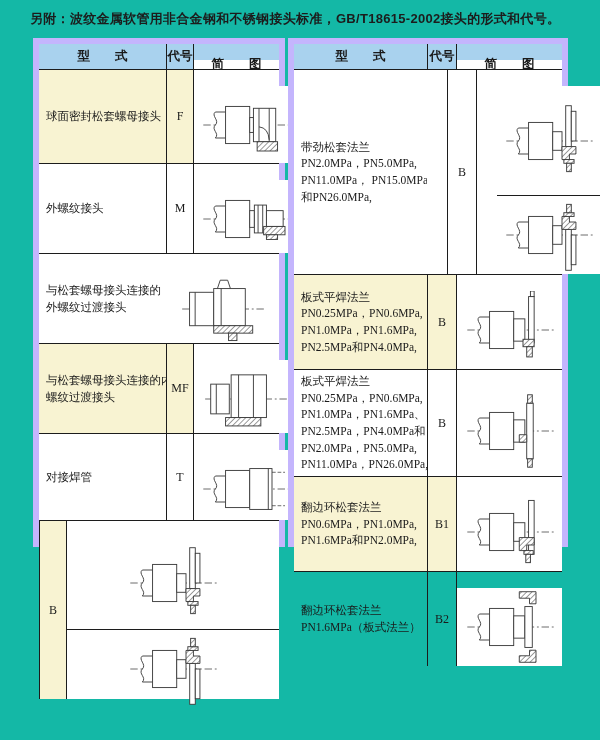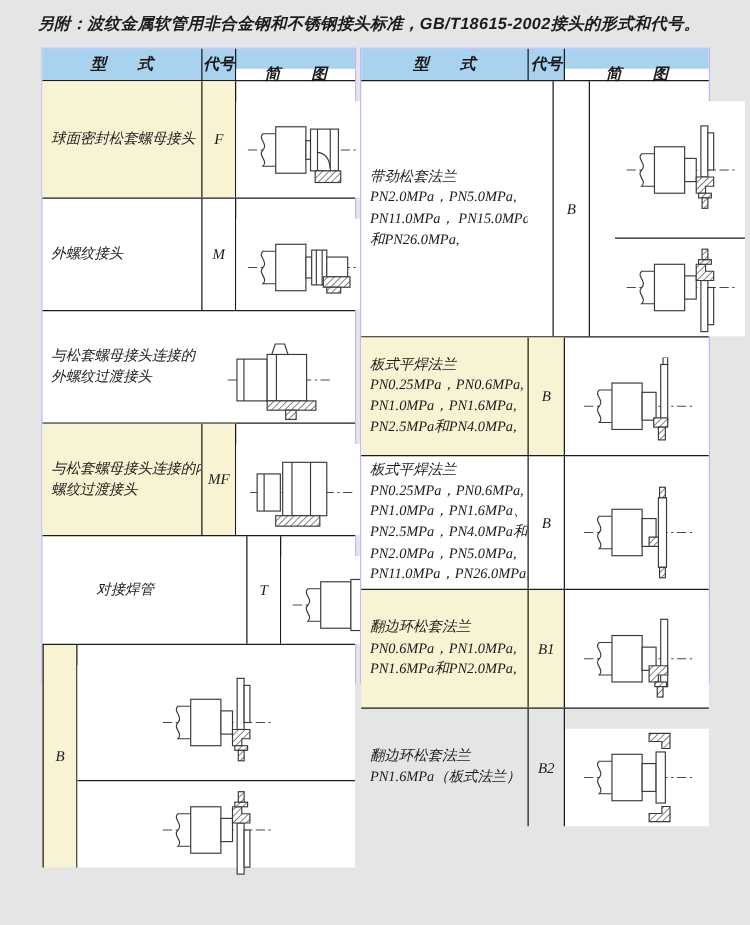--- a/index.html
+++ b/index.html
@@ -1,38 +1,37 @@
 <!DOCTYPE html>
 <html><head>
 <meta charset="utf-8">
 <style>
   * { box-sizing: border-box; margin: 0; padding: 0; }
   html,body { background:#fdfdf9; }
   .page {
     position: relative;
     width: 600px; height: 740px;
-    background: #e5e5e5;
+    background: #14b8a6;
     font-family: "Liberation Serif", "DejaVu Serif", serif;
     color: #1a1a1a;
     overflow: hidden;
-    font-style: italic;
   }
   .doc-title {
     position: absolute; left: 30px; top: 10px;
     font-family: "Liberation Sans", "DejaVu Sans", sans-serif;
     font-size: 13px; font-weight: bold; color: #1c1c1c;
     letter-spacing: 0.3px;
   }
   .tables {
     position: absolute; left: 33px; top: 38px;
     display: flex; gap: 3px;
   }
   .tbl {
     display: flex; flex-direction: column;
-    border: 1px solid #c4b5fd;
+    border: 6px solid #c4b5fd;
     background: #fff; height: 509px;
   }
   .tbl-left  { width: 252px; }
   .tbl-right { width: 280px; }
   .row { display: flex; border-top: 1px solid #1c1c1c; }
   .row:first-child { border-top: none; }
   .cell { display: flex; }
   .t { flex: 0 0 auto; align-items: center; padding: 3px 4px 3px 7px;
        font-size: 11.5px; line-height: 1.45; white-space: pre; overflow: hidden; }
   .c { flex: 0 0 auto; align-items: center; justify-content: center;
@@ -42,21 +41,21 @@
   .tbl-left  .t { width: 127px; }
   .tbl-left  .c { width: 28px; }
   .tbl-right .t { width: 133px; }
   .tbl-right .c { width: 30px; }
   
   .tbl-left  .row:nth-child(1){ height:25px; }
   .tbl-left  .row:nth-child(2){ height:94px; }
   .tbl-left  .row:nth-child(3){ height:90px; }
   .tbl-left  .row:nth-child(4){ height:90px; }
   .tbl-left  .row:nth-child(5){ height:90px; }
-  .tbl-left  .row:nth-child(6){ height:87px;padding-left:36px; }
+  .tbl-left  .row:nth-child(6){ height:87px; }
   .tbl-left  .row:nth-child(7){ height:179px; }
   .tbl-right .row:nth-child(1){ height:25px; }
   .tbl-right .row:nth-child(2){ height:215px;gap:20px; }
   .tbl-right .row:nth-child(3){ height:102px; }
   .tbl-right .row:nth-child(4){ height:107px; }
   .tbl-right .row:nth-child(5){ height:106px; }
   .tbl-right .row:nth-child(6){ height:100px; }
   
   .hd { background: #a9d2ee; }
   .hd .cell {

